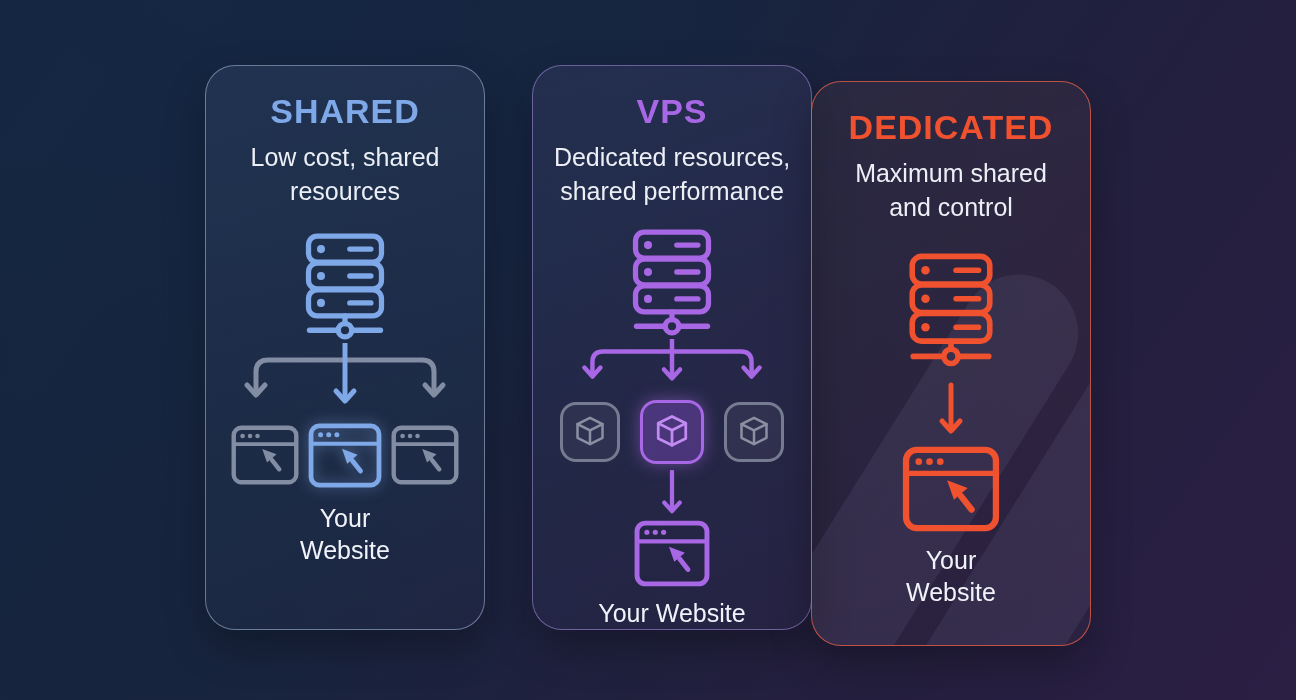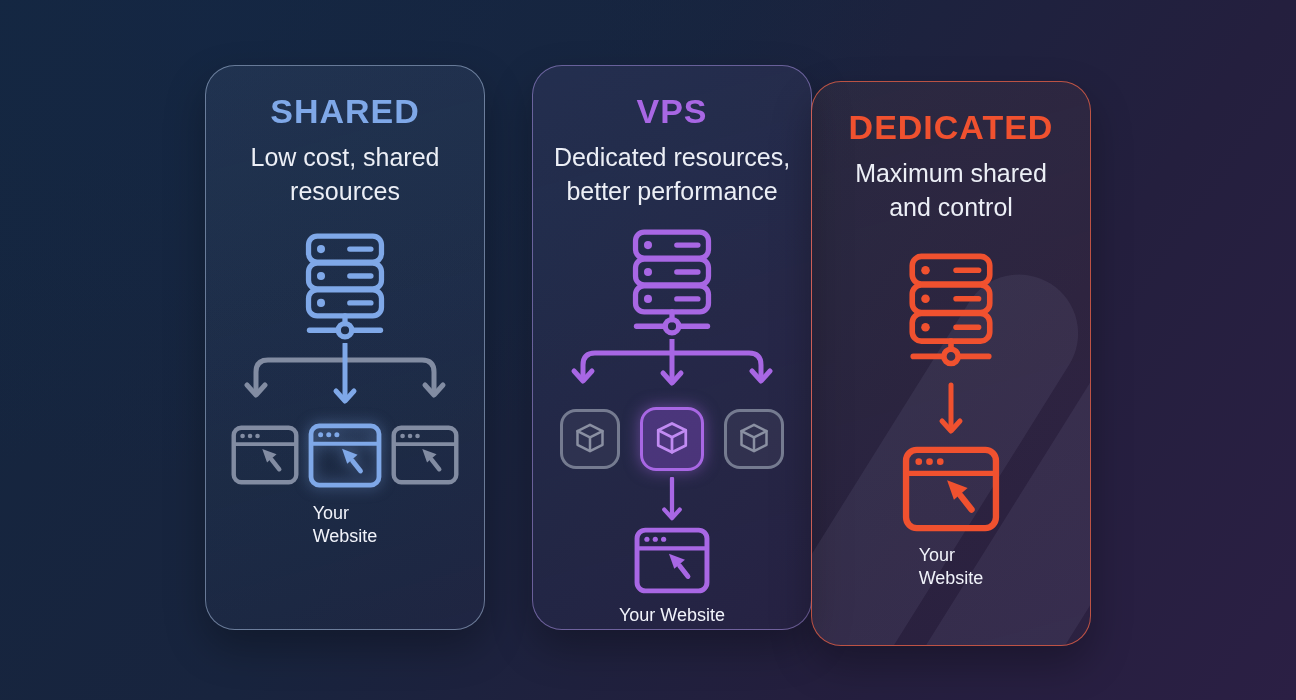--- a/index.html
+++ b/index.html
@@ -40,21 +40,21 @@
     margin-top:16px;
     --accent:var(--dedicated-accent); --muted:#8A90A2;
   }
 
   .title { font-size:34px; font-weight:700; letter-spacing:1px; color:var(--accent); }
   .subtitle {
     margin-top:10px; font-size:25px; line-height:1.35; text-align:center;
     color:var(--subtitle-text); white-space:pre-line;
   }
   .label {
-    font-size:18px; line-height:1.3; 
+    font-size:25px; line-height:1.3; text-align:center;
     color:var(--label-text); white-space:pre-line;
   }
 
   .icon svg { display:block; }
   .server { color:var(--accent); margin-top:24px; }
   .card--dedicated .server { margin-top:28px; }
 
   .branch { display:block; }
   .branch .muted-stroke { color:var(--muted); }
   .branch .accent-stroke { color:var(--accent); }
@@ -184,21 +184,21 @@
     </div>
   </div>
 
   <div class="label" style="margin-top:14px">Your
 Website</div>
 </div>
 
 <div class="card card--vps">
   <div class="title">VPS</div>
   <div class="subtitle">Dedicated resources,
-better performance</div>
+shared performance</div>
 
   <div class="icon server" style="margin-top:20px">
     <svg width="96" height="110">
         <use href="#sym-server"></use>
       </svg>
   </div>
 
   <svg class="branch" width="232" height="66" viewBox="0 0 232 66">
     <g class="accent-stroke">
       <path d="M116 14 H39 Q27 14 27 26 V40"></path>

